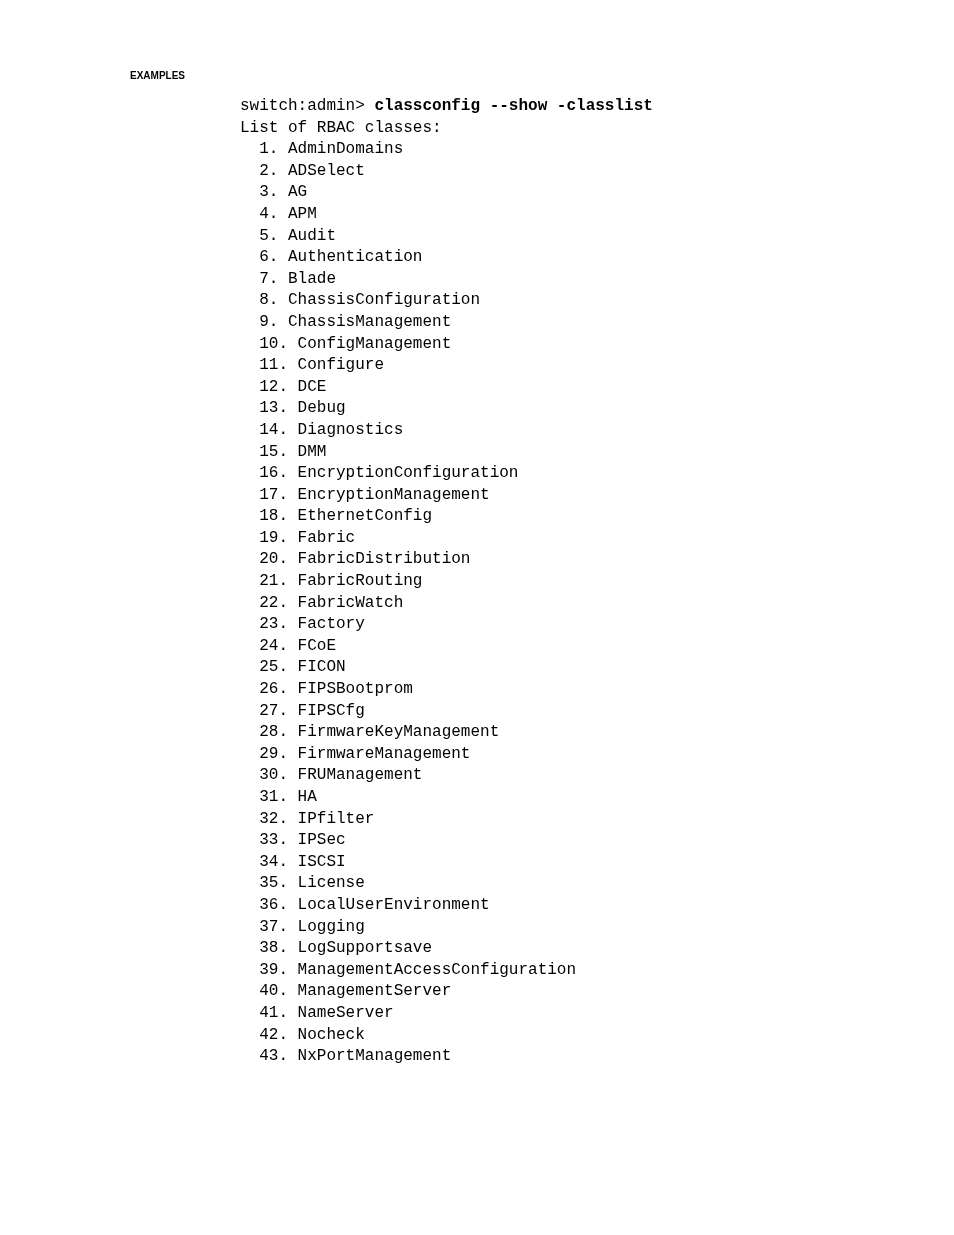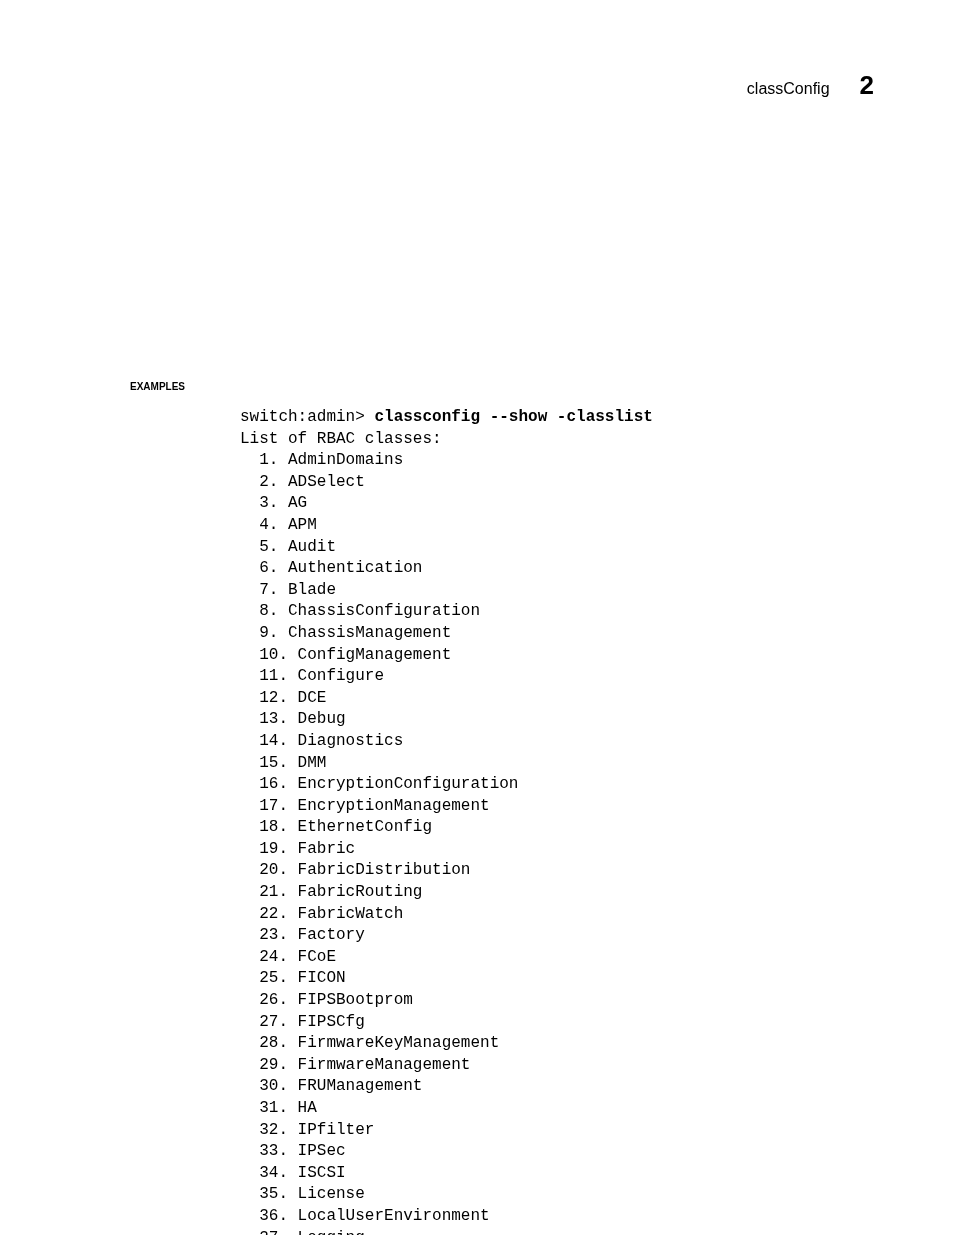--- a/index.html
+++ b/index.html
@@ -38,24 +38,20 @@
   }
   .cmd-bold {
     font-weight: bold;
   }
 </style>
 </head>
 <body>
 
 <div class="page">
 
-  <div class="header">
-    <span>classConfig</span>
-    <span class="header-num">2</span>
-  </div>
 
   <div class="section-label">EXAMPLES</div>
 
   <div class="terminal"><span>switch:admin&gt; </span><span class="cmd-bold">classconfig --show -classlist</span>
 <span>List of RBAC classes:</span>
 <span id="class-list">  1. AdminDomains
   2. ADSelect
   3. AG
   4. APM
   5. Audit

